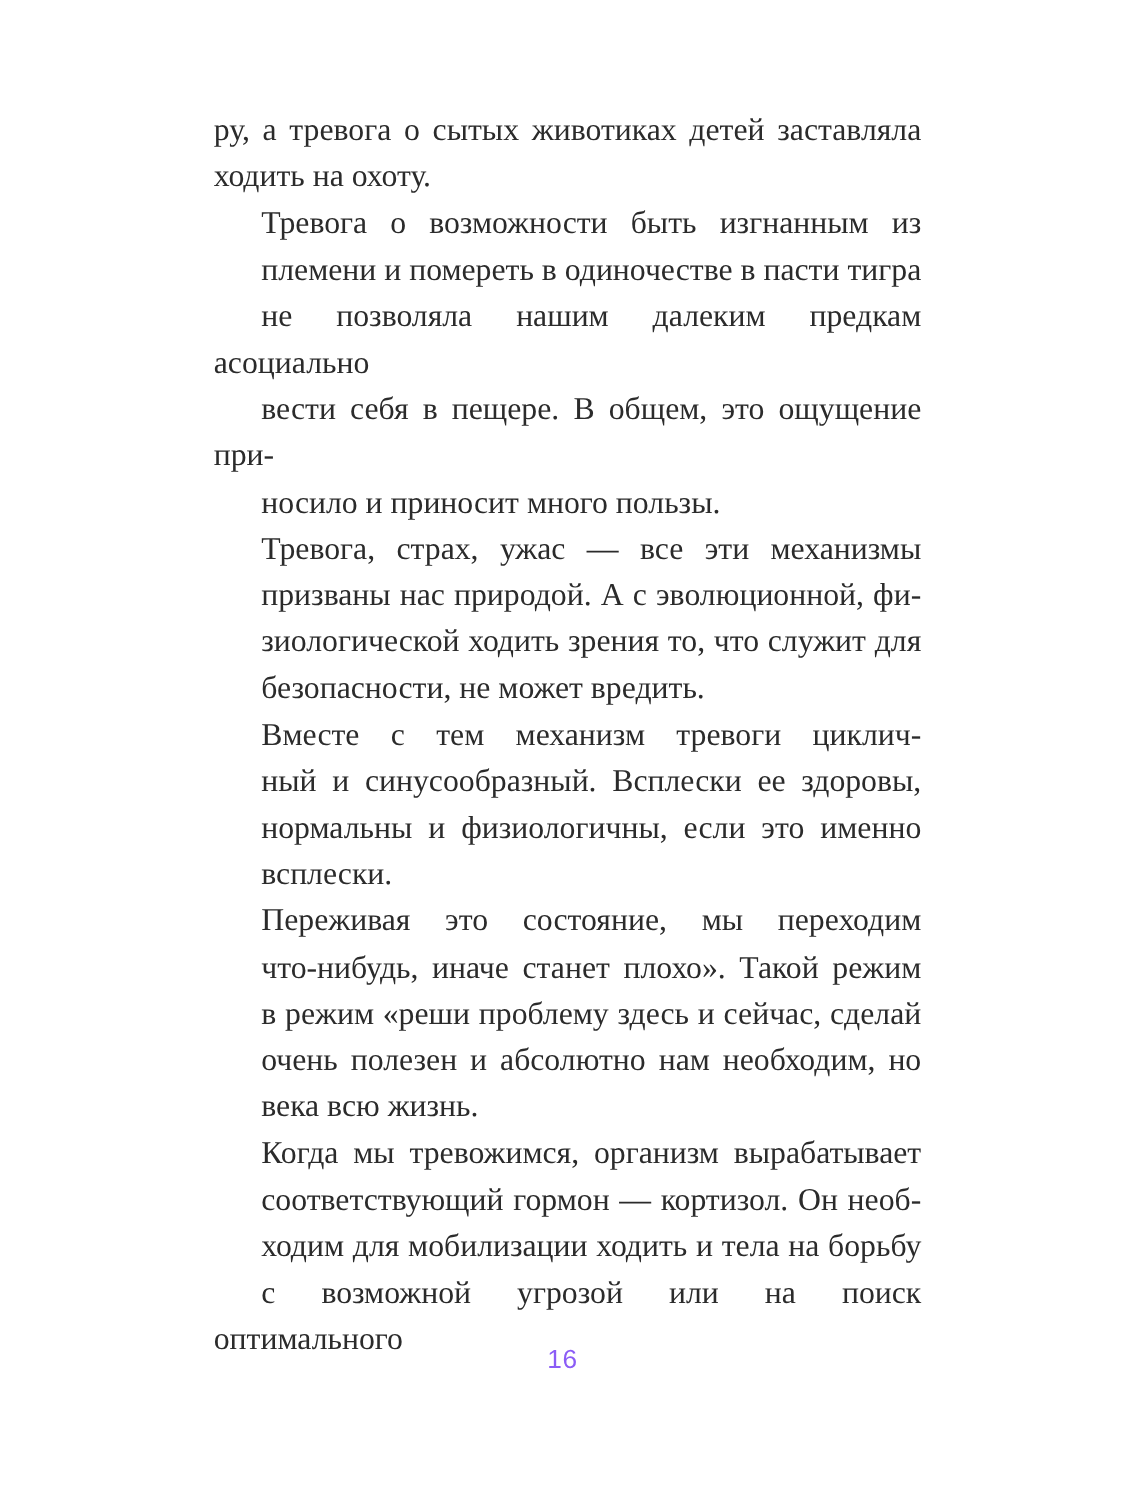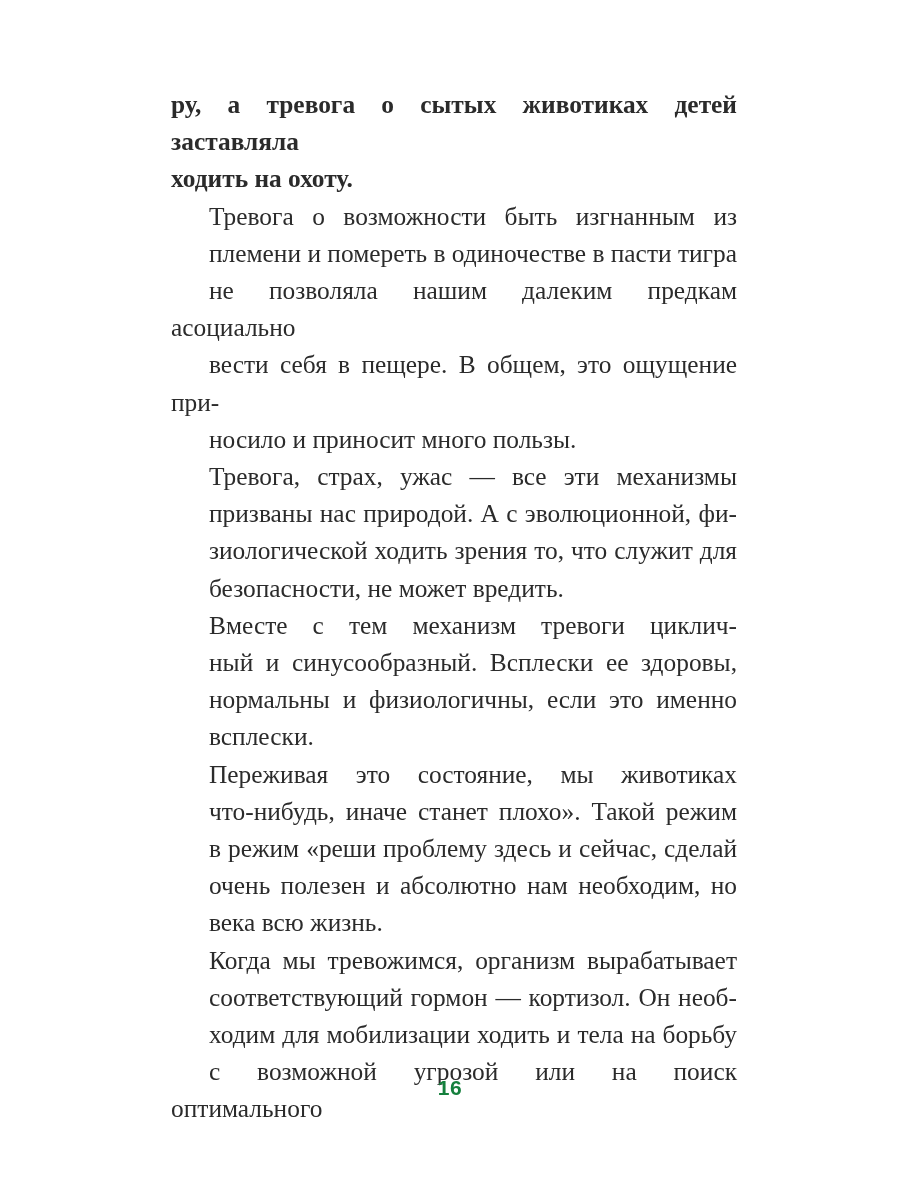--- a/index.html
+++ b/index.html
@@ -35,21 +35,20 @@
     font-size: 25.4px;
     line-height: 37.2px;
     text-align: justify;
     text-indent: 38px;
     -webkit-font-smoothing: antialiased;
   }
 
   
   .para.continued {
     text-indent: 0;
-    font-weight: bold;
   }
 
   
   .ln {
     display: block;
     text-align: justify;
     text-align-last: justify;
     white-space: pre-wrap;
   }
   .ln.last {
@@ -60,23 +59,23 @@
     text-indent: 38px;
   }
 
   #page-number {
     position: absolute;
     left: 0;
     top: 1076px;
     width: 900px;
     text-align: center;
     font-family: "Liberation Sans", "DejaVu Sans", sans-serif;
-    font-weight: bold;
+    font-weight: normal;
     font-size: 21px;
-    color: #15803d;
+    color: #8b5cf6;
     letter-spacing: 0.5px;
   }
 </style>
 </head>
 <body>
 
 <div id="page">
 
   <div id="text-block">
 
@@ -101,21 +100,21 @@
     </p>
 
     <p class="para">
       <span class="ln indent">Вместе с тем механизм тревоги циклич-</span>
       <span class="ln">ный и синусообразный. Всплески ее здоровы,</span>
       <span class="ln">нормальны и физиологичны, если это именно</span>
       <span class="ln last">всплески.</span>
     </p>
 
     <p class="para">
-      <span class="ln indent">Переживая это состояние, мы животиках</span>
+      <span class="ln indent">Переживая это состояние, мы переходим</span>
       <span class="ln">что-нибудь, иначе станет плохо». Такой режим</span>
       <span class="ln">в режим «реши проблему здесь и сейчас, сделай</span>
       <span class="ln">очень полезен и абсолютно нам необходим, но</span>
       <span class="ln last">века всю жизнь.</span>
     </p>
 
     <p class="para">
       <span class="ln indent">Когда мы тревожимся, организм вырабатывает</span>
       <span class="ln">соответствующий гормон — кортизол. Он необ-</span>
       <span class="ln">ходим для мобилизации ходить и тела на борьбу</span>

